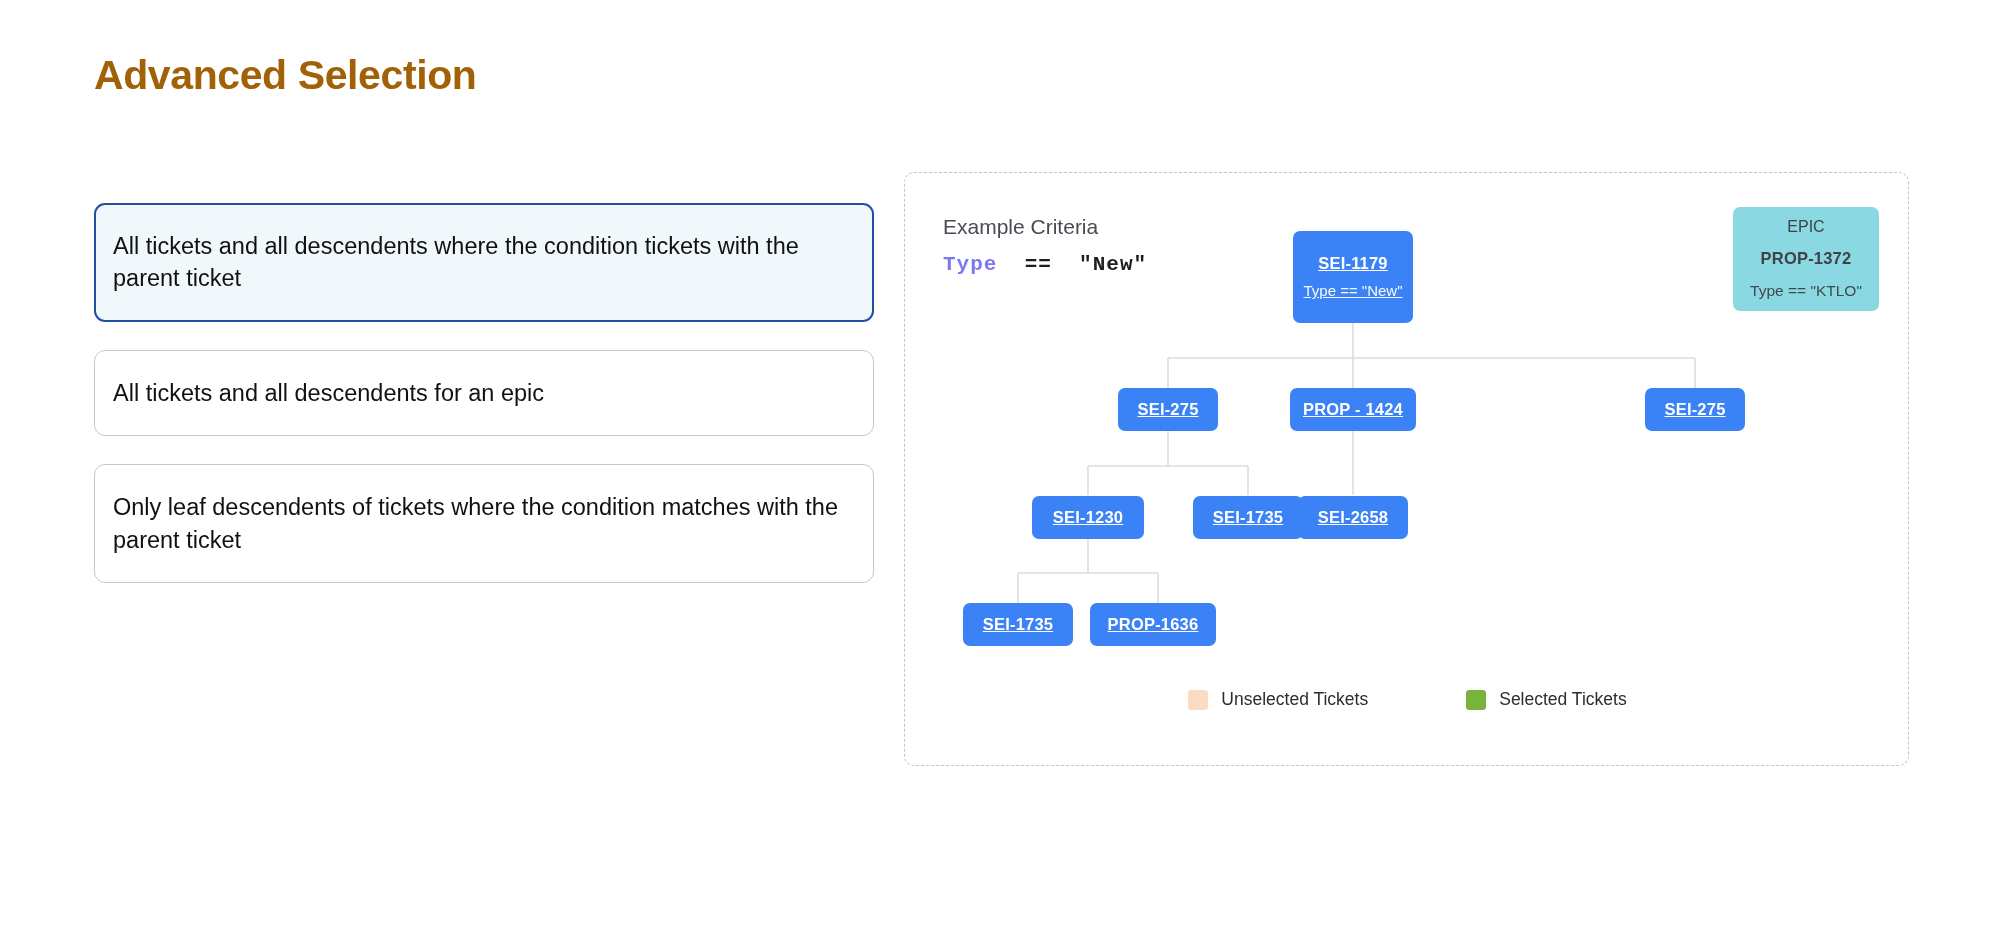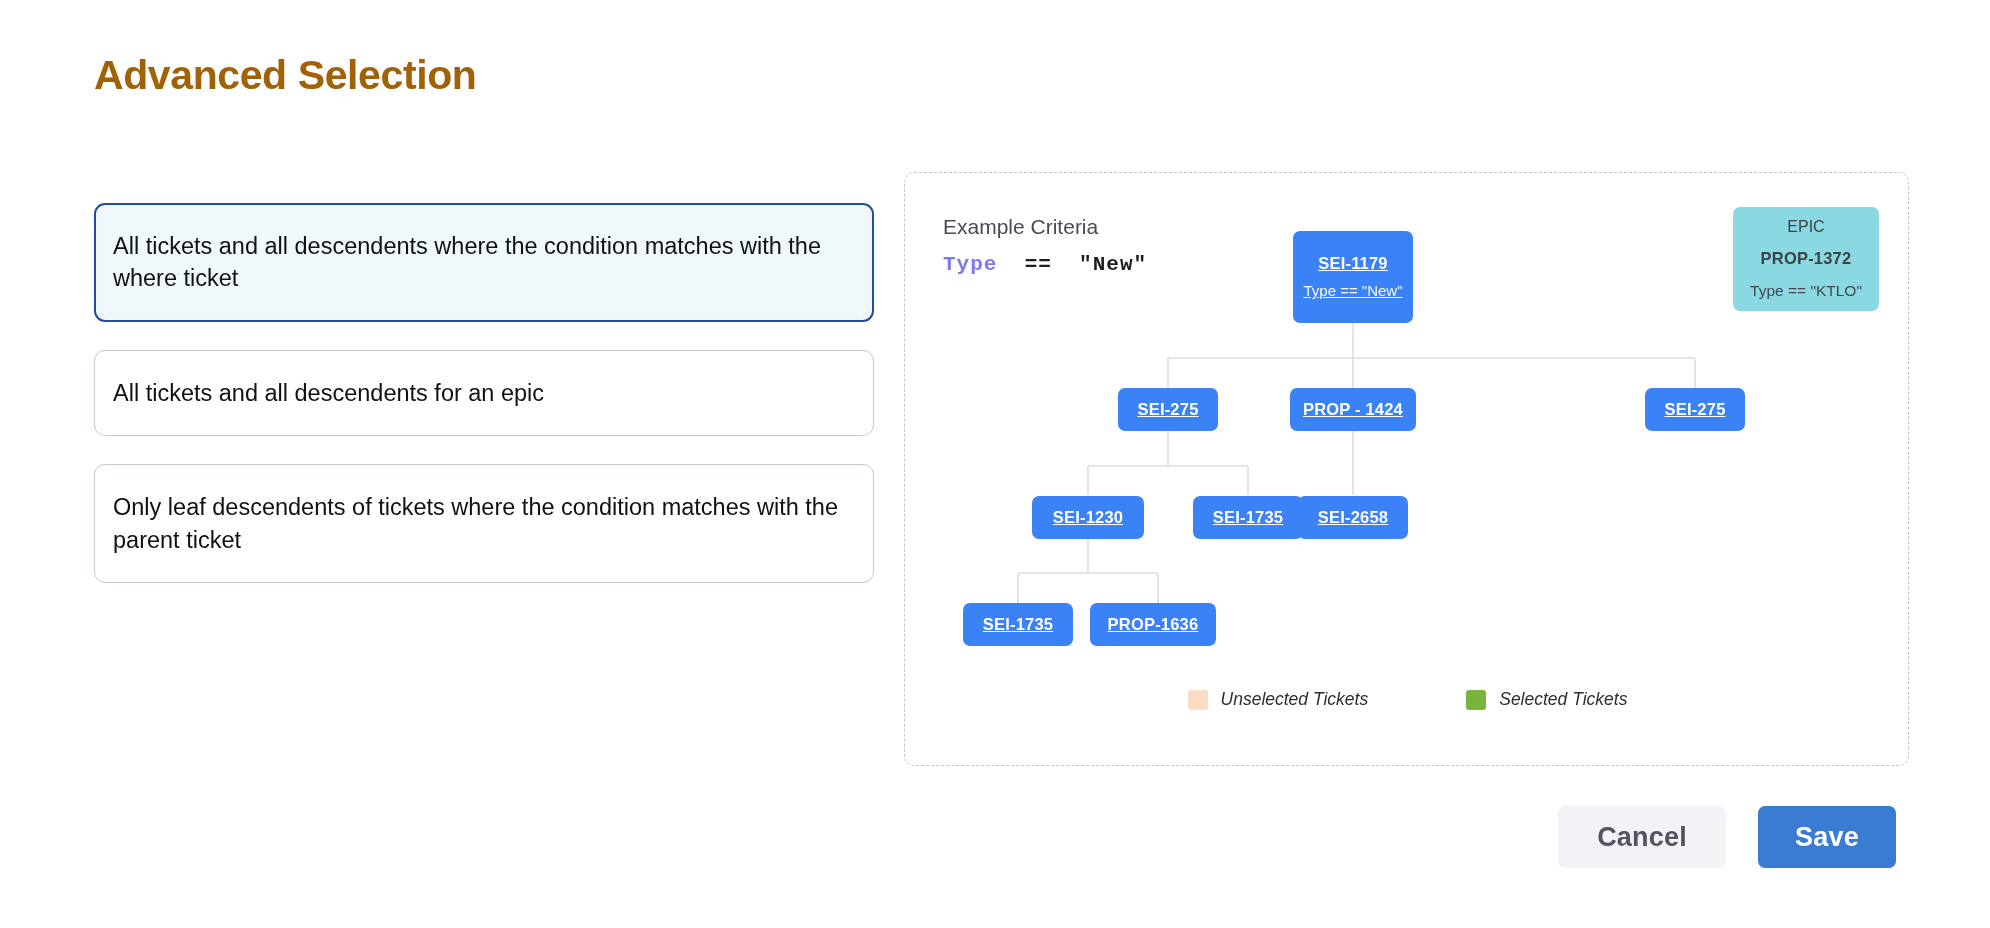--- a/index.html
+++ b/index.html
@@ -131,21 +131,20 @@
   
   .legend {
     position: absolute;
     left: 0;
     top: 516px;
     width: 1005px;
     display: flex;
     justify-content: center;
     align-items: flex-end;
     gap: 98px;
-    font-style: italic;
   }
   .legend-item { display: flex; align-items: center; gap: 13px; }
   .swatch { width: 20px; height: 20px; border-radius: 3px; }
   .swatch.unselected { background: #fbdcc3; }
   .swatch.selected   { background: #79b43c; }
   .legend-label { font-size: 17.5px; color: #2c2c33; font-weight: 500; }
 
   
   .footer {
     position: absolute;
@@ -180,21 +179,21 @@
 </head>
 <body>
 
 <div class="page">
 
   <div class="page-title">Advanced Selection</div>
 
   <div class="options">
 
     <div class="option-card selected">
-      <span class="opt-text">All tickets and all descendents where the condition matches with the where ticket</span>
+      <span class="opt-text">All tickets and all descendents where the condition tickets with the parent ticket</span>
     </div>
 
     <div class="option-card">
       <span class="opt-text">All tickets and all descendents for an epic</span>
     </div>
 
     <div class="option-card">
       <span class="opt-text">Only leaf descendents of tickets where the condition matches with the parent ticket</span>
     </div>
 
@@ -279,18 +278,14 @@
         <span class="legend-label">Unselected Tickets</span>
       </div>
       <div class="legend-item">
         <span class="swatch selected"></span>
         <span class="legend-label">Selected Tickets</span>
       </div>
     </div>
 
   </div>
 
-  <div class="footer">
-    <button class="btn btn-cancel">Cancel</button>
-    <button class="btn btn-save">Save</button>
-  </div>
 
 </div>
 
 </body></html>

